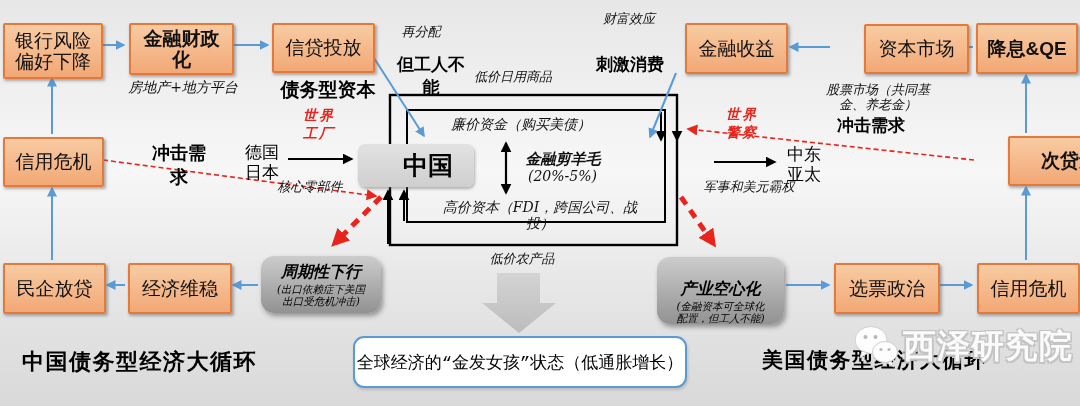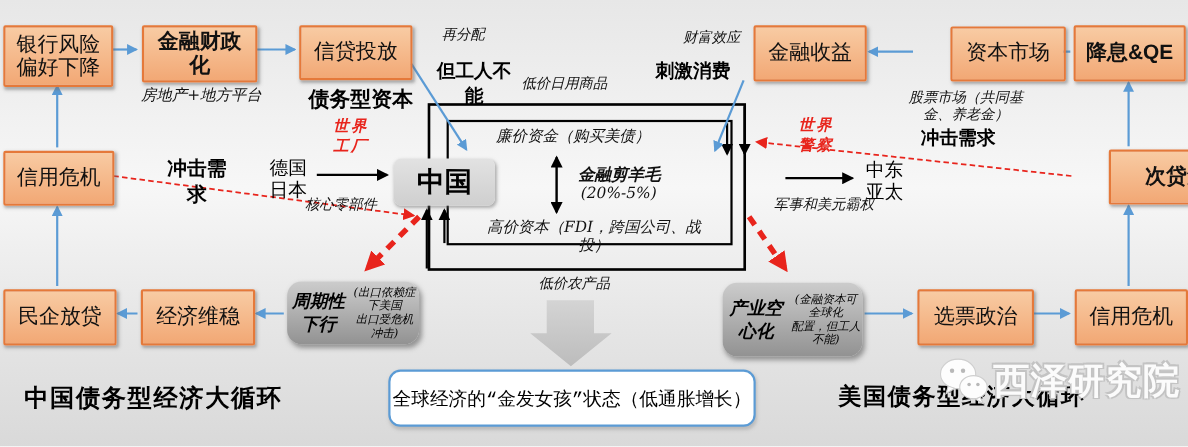--- a/index.html
+++ b/index.html
@@ -6,22 +6,22 @@
   body{font-family:"Liberation Sans",sans-serif;}
   #stage{position:relative;width:1080px;height:406px;overflow:hidden;
          background:linear-gradient(180deg,#e7e7e7 0%,#f7f7f7 42%,#e6e6e6 72%,#d9d9d9 100%);}
   #arrow-layer{position:absolute;left:0;top:0;width:1080px;height:406px;}
   .obox{position:absolute;display:flex;align-items:center;justify-content:center;text-align:center;
         background:linear-gradient(180deg,#f8cba3,#f2a875);border:2px solid #e5793a;border-radius:2px;
         box-shadow:1.5px 2px 3px rgba(110,110,110,.55);font-size:19px;color:#111;line-height:1.12;}
   .obox.b{font-weight:bold;}
   .gnode{position:absolute;display:flex;align-items:center;justify-content:center;
          background:linear-gradient(180deg,#e2e2e2,#cfcfcf);border-radius:7px;font-weight:bold;
-         font-size:25px;color:#000;box-shadow:1px 2px 3px rgba(110,110,110,.5);}
-  .ginfo{position:absolute;display:flex;flex-direction:row;align-items:center;justify-content:center;
+         font-size:25px;color:#000;box-shadow:1px 2px 3px rgba(110,110,110,.5);padding-left:24px;}
+  .ginfo{position:absolute;display:flex;flex-direction:column;align-items:center;justify-content:center;
          background:linear-gradient(180deg,#cccccc,#929292);border-radius:13px;text-align:center;
          box-shadow:2px 3px 5px rgba(80,80,80,.55);}
   .ginfo .t{font-family:"DejaVu Serif",serif;font-style:italic;font-weight:bold;font-size:16px;color:#000;}
   .ginfo .n{font-family:"DejaVu Serif",serif;font-style:italic;font-size:10.5px;color:#000;
             white-space:pre-line;line-height:1.15;}
   .kai{position:absolute;font-family:"DejaVu Serif",serif;font-style:italic;font-size:13px;
        color:#111;text-align:center;line-height:1.15;}
   .blabel{position:absolute;font-weight:bold;font-size:17px;color:#000;text-align:center;}
   .plain{position:absolute;font-size:17px;color:#000;text-align:center;line-height:1.15;}
   .redtxt{position:absolute;font-family:"DejaVu Serif",serif;font-style:italic;font-weight:bold;
@@ -125,21 +125,21 @@
 配置，但工人不能)</div>
   </div>
 
   <div class="kai" style="left:126px;top:79px;width:114px;font-size:14px;">房地产+地方平台</div>
   <div class="blabel" style="left:277px;top:77px;width:102px;font-size:19px;">债务型资本</div>
   <div class="redtxt pre" style="left:297px;top:106px;width:44px;">世界
 工厂</div>
   <div class="kai" style="left:396px;top:25px;width:50px;">再分配</div>
   <div class="blabel" style="left:396px;top:53px;width:70px;">但工人不能</div>
   <div class="kai" style="left:468px;top:70px;width:90px;">低价日用商品</div>
-  <div class="kai" style="left:596px;top:28px;width:66px;margin-left:18px;">财富效应</div>
+  <div class="kai" style="left:596px;top:12px;width:66px;">财富效应</div>
   <div class="blabel" style="left:595px;top:53px;width:70px;">刺激消费</div>
   <div class="kai pre" style="left:818px;top:83px;width:120px;">股票市场（共同基
 金、养老金）</div>
   <div class="blabel" style="left:835px;top:114px;width:72px;">冲击需求</div>
   <div class="redtxt pre" style="left:720px;top:105px;width:44px;">世界
 警察</div>
 
   <div class="blabel" style="left:144px;top:141px;width:70px;font-size:18px;">冲击需求</div>
   <div class="plain pre" style="left:240px;top:143px;width:44px;">德国
 日本</div>

